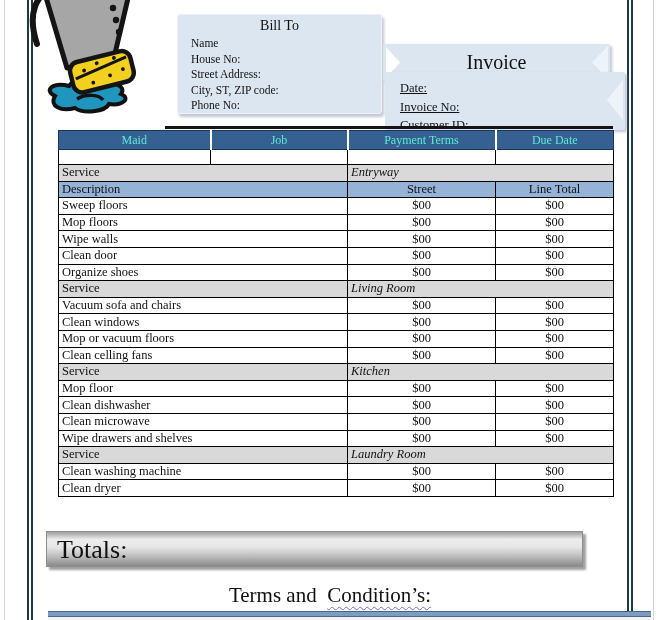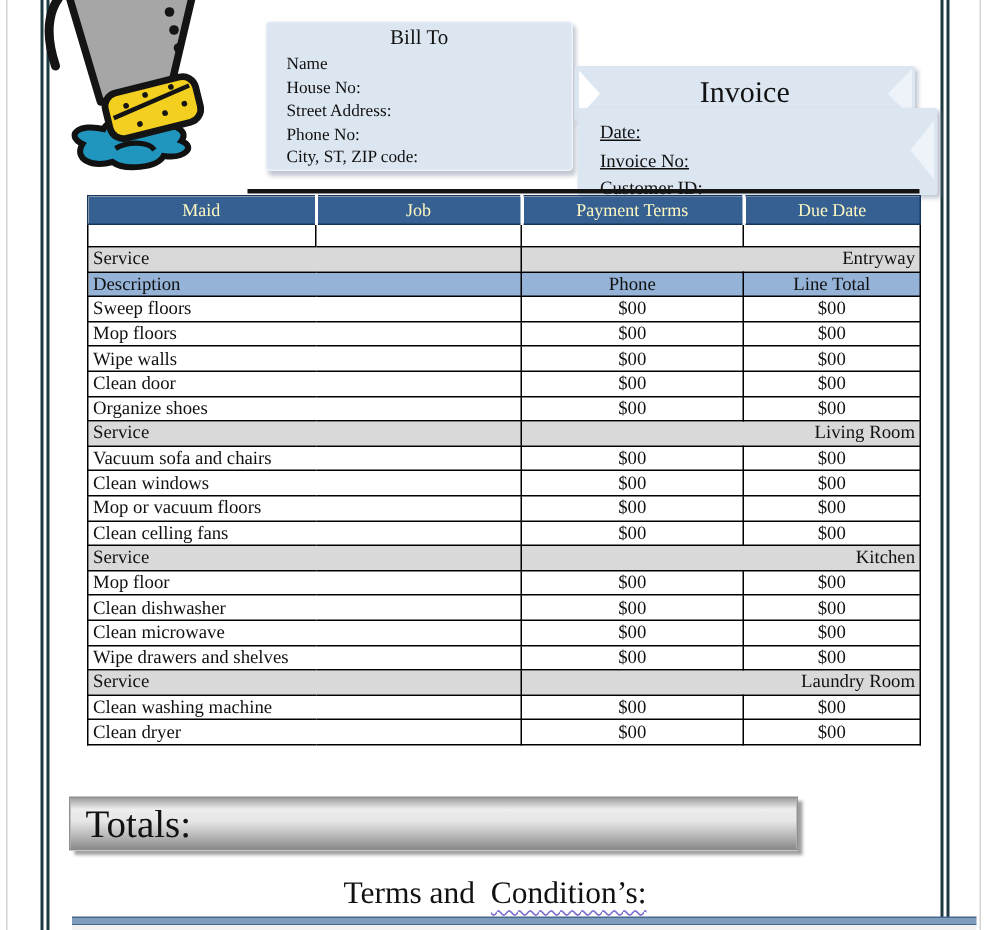--- a/index.html
+++ b/index.html
@@ -38,41 +38,41 @@
   .banner-date{left:385px;top:48px;width:240px;height:58px;overflow:hidden;text-decoration:underline;}
   .banner-date .fields{padding:7px 0 0 15px;font-size:12.5px;line-height:18.5px;}
   .banner-date .notch-right{top:8px;height:40px;}
   
   .divider{left:165px;top:126px;width:448px;height:3px;background:#141414;}
   
   table{border-collapse:collapse;table-layout:fixed;}
   .header-table{left:58px;top:130px;width:555px;}
   .header-table td{font-size:12px;text-align:center;overflow:hidden;}
   .header-table .hdr td{
-    background:var(--header-blue,#366092);color:#fef9c3;height:16px;
+    background:var(--header-blue,#366092);color:#5eead4;height:16px;
     border-top:1px solid #17365d;border-bottom:1px solid #17365d;
     border-right:2px solid #fff;
     margin-left:24px;
   }
   .header-table .hdr td:first-child{border-left:1px solid #17365d;}
   .header-table .hdr td:last-child{border-right:1px solid #17365d;}
   .header-table .input-row td{background:#fff;border:1px solid #000;height:12px;}
   .service-table{left:58px;top:164px;width:555px;background:#fff;}
   .service-table td{
     border:1px solid #000;font-size:12.5px;height:15.6px;line-height:15px;
     padding:0 3px;overflow:hidden;white-space:nowrap;
   }
   .service-table td.sect{background:var(--section-gray,#d9d9d9);}
-  .service-table td.room{background:var(--section-gray,#d9d9d9);text-align:right;}
+  .service-table td.room{background:var(--section-gray,#d9d9d9);text-align:left;font-style:italic;}
   .service-table td.colhead{background:var(--columns-blue,#95b3d7);}
   .service-table td.colhead.c{text-align:center;}
   .service-table td.money{text-align:center;}
   
   .totals{
-    left:46px;top:531px;width:486px;height:36px;
+    left:46px;top:531px;width:537px;height:36px;
     background:linear-gradient(180deg,#9e9e9e 0%,#ededed 22%,#e6e6e6 45%,#bcbcbc 72%,#8a8a8a 100%);
     border:1px solid #8f8f8f;
     box-shadow:3px 3px 2px #a0a0a0;
     font-size:26px;line-height:35px;padding-left:10px;box-sizing:border-box;
   }
   
   .terms{left:130px;top:583px;width:400px;text-align:center;font-size:21px;}
   .terms .squiggle{
     text-decoration:underline;
     text-decoration-style:wavy;
@@ -119,22 +119,22 @@
     <circle cx="98" cy="74" r="1.9" fill="#141414"></circle>
   </g>
 </svg>
 
 <div class="abs bill-to">
   <div class="bill-to-title">Bill To</div>
   <div class="bill-to-fields">
       <div>Name</div>
       <div>House No:</div>
       <div>Street Address:</div>
+      <div>City, ST, ZIP code:</div>
       <div>Phone No:</div>
-      <div>City, ST, ZIP code:</div>
     </div>
 </div>
 
 <div class="abs banner banner-invoice">
   <div class="notch-left"></div>
   <div class="notch-right"></div>
   <div class="title">Invoice</div>
 </div>
 
 <div class="abs banner banner-date">
@@ -178,21 +178,21 @@
       <col style="width:148px">
       <col style="width:118px">
     </colgroup>
   <tbody>
       <tr>
         <td class="sect" colspan="2">Service</td>
         <td class="room" colspan="2">Entryway</td>
       </tr>
       <tr>
         <td class="colhead" colspan="2">Description</td>
-        <td class="colhead c">Phone</td>
+        <td class="colhead c">Street</td>
         <td class="colhead c">Line Total</td>
       </tr>
       <tr>
         <td colspan="2">Sweep floors</td>
         <td class="money">$00</td>
         <td class="money">$00</td>
       </tr>
       <tr>
         <td colspan="2">Mop floors</td>
         <td class="money">$00</td>

